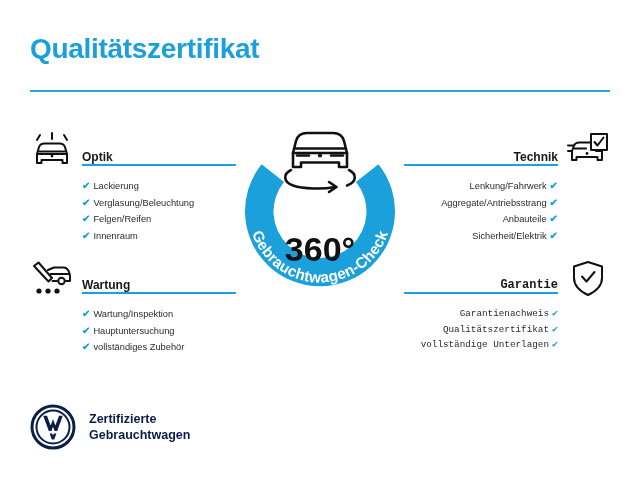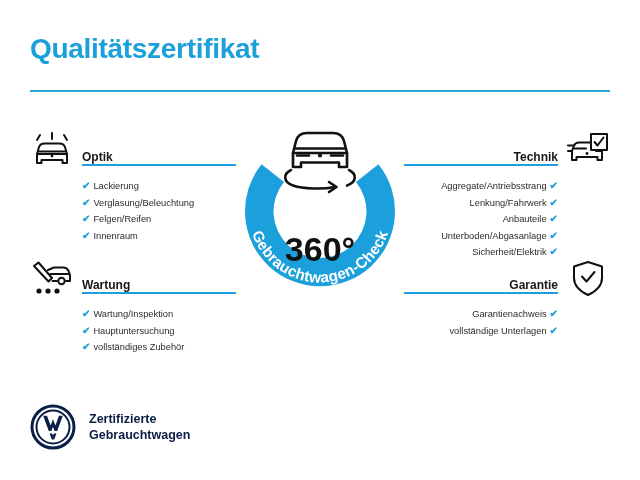--- a/index.html
+++ b/index.html
@@ -89,21 +89,21 @@
   .quad.right { left: 404px; width: 206px; }
   .quad.right .quad-head { text-align: right; }
   .quad.right .quad-title { right: 52px; }
   .quad.right .quad-rule { left: 0; width: 154px; }
   .quad.right .quad-list { margin-top: 12px; margin-right: 52px; text-align: right; }
   .quad.right .quad-list li .chk { margin-left: 3px; }
 
   #quad-optik   { top: 140px; }
   #quad-technik { top: 140px; }
   #quad-wartung { top: 268px; }
-  #quad-garantie{ top: 268px; }
+  #quad-garantie{ top: 268px; font-family: Liberation Mono, monospace; }
 
   
   .quad-icon {
     position: absolute;
     width: 44px;
     height: 38px;
   }
   .quad.left  .quad-icon { left: 0px;  top: -8px; }
   .quad.right .quad-icon { right: 0px; top: -8px; }
 
@@ -182,24 +182,23 @@
           <path d="M28.5 10 L31.5 13.5 L37.5 5.5"></path>
         </g>
         <circle cx="21" cy="21.5" r="1.4" fill="#111111"></circle>
       </svg>
     </span>
     <div class="quad-head">
       <span class="quad-title">Technik</span>
       <span class="quad-rule" style="bottom:0;"></span>
     </div>
     <ul class="quad-list">
+      <li><span>Lenkung/Fahrwerk</span><span class="chk">✔</span></li>
       <li><span>Aggregate/Antriebsstrang</span><span class="chk">✔</span></li>
-      <li><span>Lenkung/Fahrwerk</span><span class="chk">✔</span></li>
       <li><span>Anbauteile</span><span class="chk">✔</span></li>
-      <li><span>Unterboden/Abgasanlage</span><span class="chk">✔</span></li>
       <li><span>Sicherheit/Elektrik</span><span class="chk">✔</span></li>
     </ul>
   </div>
 
   <div class="quad left" id="quad-wartung">
     <span class="quad-icon">
       <svg viewBox="0 0 44 38" width="44" height="38">
         <g fill="none" stroke="#111111" stroke-width="2" stroke-linecap="round" stroke-linejoin="round">
           <path d="M4 6 L8.5 2.5 L22 18 L18.5 21.5 Z"></path>
           <path d="M18 10 L24 7.5 L33 7.5 C36 7.5 38 9 39 12 L40 16 L40 21 L36 21"></path>
@@ -231,20 +230,21 @@
           <path d="M16 16.5 L20.5 21.5 L28.5 12"></path>
         </g>
       </svg>
     </span>
     <div class="quad-head">
       <span class="quad-title">Garantie</span>
       <span class="quad-rule" style="bottom:0;"></span>
     </div>
     <ul class="quad-list">
       <li><span>Garantienachweis</span><span class="chk">✔</span></li>
+      <li><span>Qualitätszertifikat</span><span class="chk">✔</span></li>
       <li><span>vollständige Unterlagen</span><span class="chk">✔</span></li>
     </ul>
   </div>
 
   <div class="badge">
     <svg viewBox="0 0 178 178" width="178" height="178">
       <defs>
         <path id="ringTextPath" d="M 17.5 89 A 71.5 71.5 0 1 0 160.5 89"></path>
       </defs>
 

